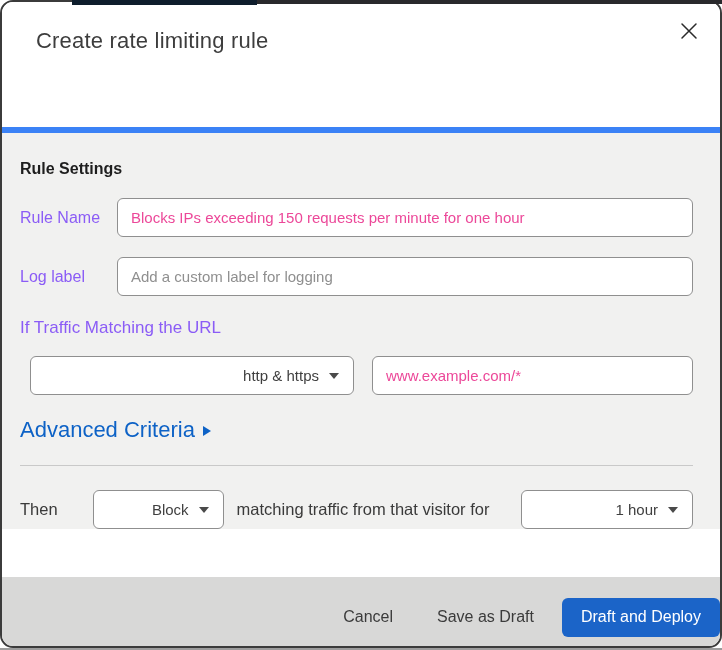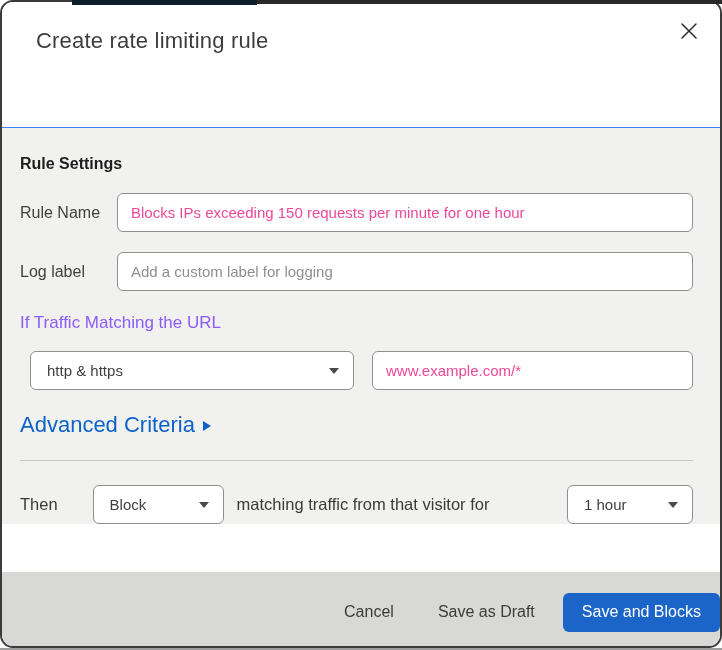--- a/index.html
+++ b/index.html
@@ -52,36 +52,36 @@
     top: 16px; right: 18px;
     width: 26px; height: 26px;
     background: none; border: none;
     cursor: pointer;
     display: flex; align-items: center; justify-content: center;
   }
 
   .modal-body {
     flex: 1;
     background: #f1f1f0;
-    border-top: 1px solid #3b82f6;
+    border-top: 6px solid #3b82f6;
     padding: 27px 27px 0 18px;
   }
 
   .section-heading {
     font-size: 16px;
     font-weight: 700;
     color: #1e1e1e;
   }
 
   .form-row { display: flex; align-items: center; margin-top: 20px; }
   .field-label {
     flex: none;
     width: 97px;
     font-size: 16px;
-    color: #404040;
+    color: #8b5cf6;
   }
   .text-input {
     flex: 1;
     height: 39px;
     background: #ffffff;
     border: 1px solid #8f8f8f;
     border-radius: 6px;
     padding: 0 13px;
     font-family: "Liberation Sans", sans-serif;
     font-size: 15px;
@@ -99,31 +99,31 @@
 
   .row-indent { margin: 18px 0 0 10px; display: flex; align-items: center; gap: 18px; }
 
   .select-box {
     height: 39px;
     background: #ffffff;
     border: 1px solid #8f8f8f;
     border-radius: 6px;
     display: flex;
     align-items: center;
-    justify-content: space-between;
+    justify-content: flex-end;
     padding: 0 14px 0 16px;
     font-size: 15px;
     color: #3f3f3f;
     cursor: pointer;
     flex: none;
   }
   .select-box.scheme { width: 324px; }
   .select-box.period { width: 141px; }
   .select-box.action { width: 131px; margin: 0 13px; }
-  .select-box.duration { width: 126px; margin-left: auto; }
+  .select-box.duration { width: 172px; margin-left: auto; }
   .caret {
     width: 0; height: 0;
     border-left: 5px solid transparent;
     border-right: 5px solid transparent;
     border-top: 6px solid #4a4a4a;
     margin-left: 10px;
     flex: none;
   }
 
   .threshold-row { display: flex; align-items: center; margin-top: 21px; }
@@ -255,17 +255,17 @@
           <span>1 hour</span>
           <span class="caret"></span>
         </div>
       </div>
 
     </div>
 
     <div class="modal-footer">
       <button class="text-btn">Cancel</button>
       <button class="text-btn">Save as Draft</button>
-      <button class="primary-btn">Save and Blocks</button>
+      <button class="primary-btn">Draft and Deploy</button>
     </div>
 
   </div>
 </div>
 
 </body></html>

